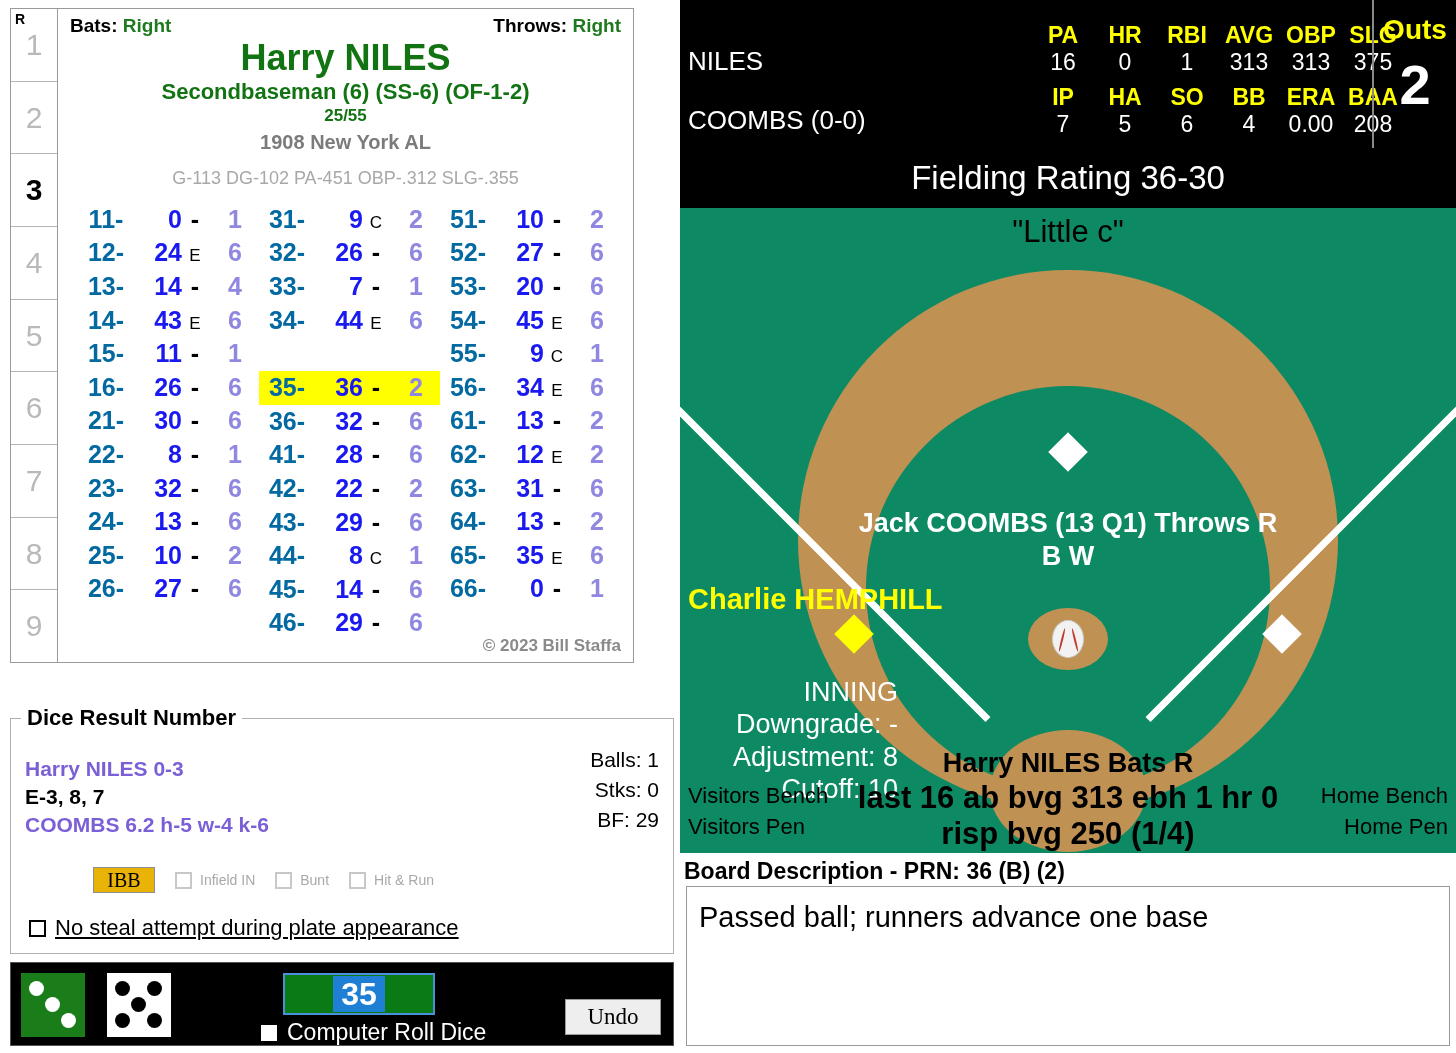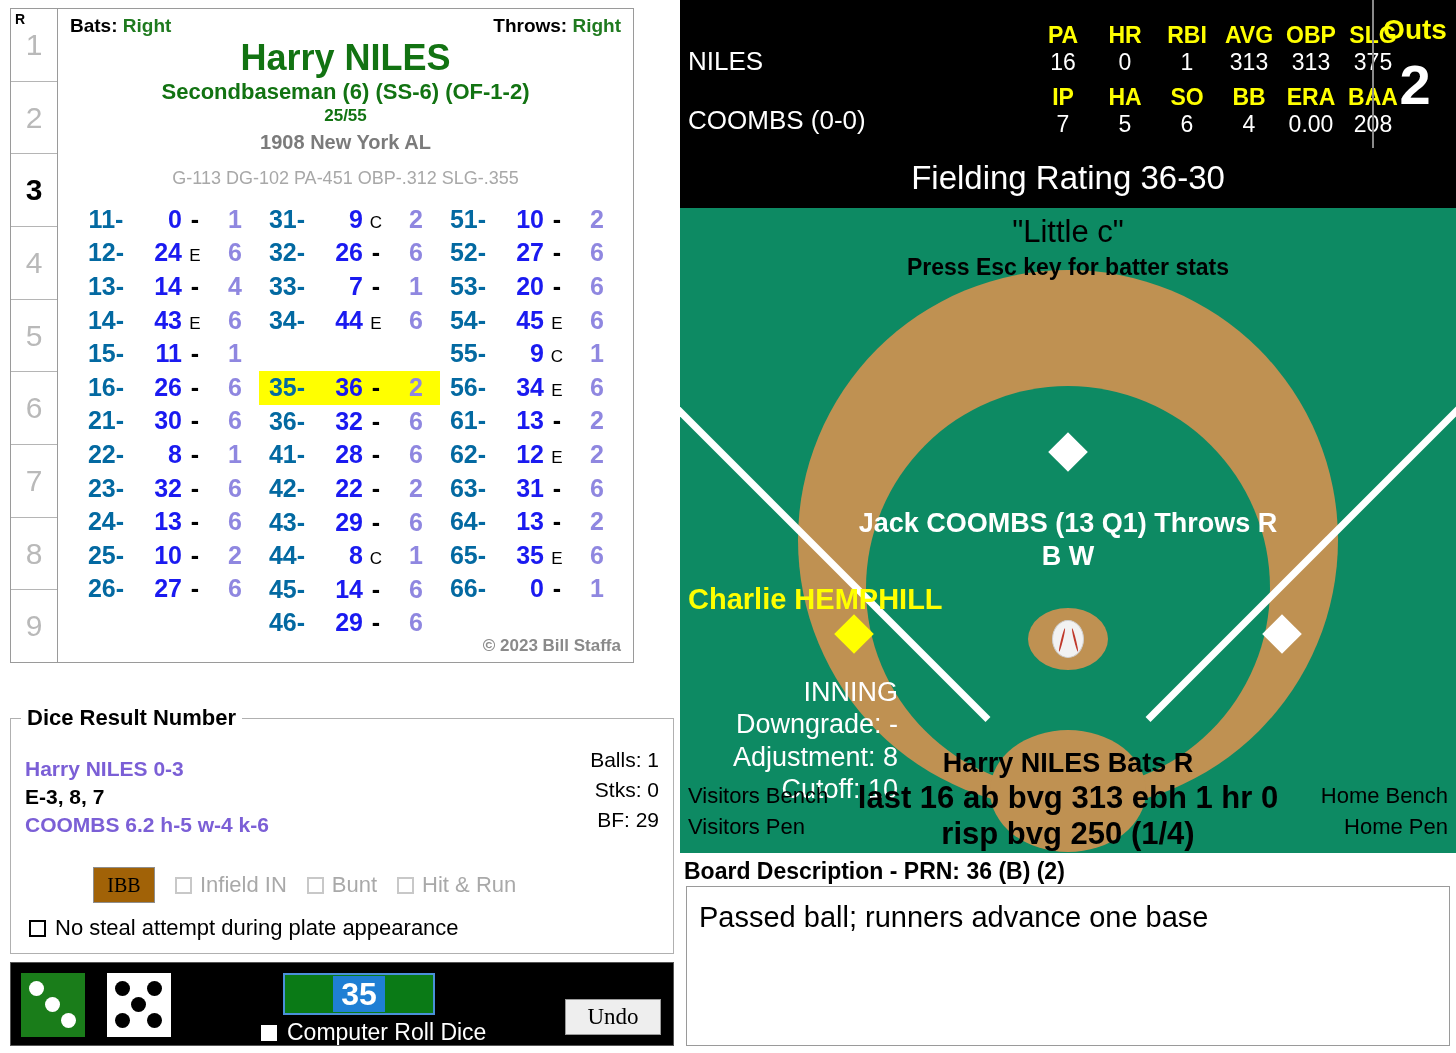--- a/index.html
+++ b/index.html
@@ -89,30 +89,30 @@
   .drn-purple { color: #7b5fd6; }
   .drn-black { color: #000; }
   #drn-counts {
     position: absolute; right: 14px; top: 26px;
     text-align: right; font-size: 21px; color: #000; line-height: 1.42;
   }
 
   #ctrl-row { position: absolute; left: 0; top: 148px; width: 100%;
               display: flex; align-items: center; gap: 20px; padding-left: 82px; }
   #ibb-btn {
-    width: 62px; height: 36px;
-    background: #a16207; border: 1px solid #8e8e8e;
+    width: 62px; height: 26px;
+    background: #eab308; border: 1px solid #8e8e8e;
     font-size: 20px; color: #000;
     display: flex; align-items: center; justify-content: center;
     font-family: "Liberation Serif", serif;
   }
-  .cb-item { display: flex; align-items: center; gap: 8px; font-size: 22px; color: #a9a9a9; }
+  .cb-item { display: flex; align-items: center; gap: 8px; font-size: 14px; color: #a9a9a9; }
   .cb-box { width: 17px; height: 17px; border: 2px solid #c8c8c8; background: #fff; }
   #nosteal-row { position: absolute; left: 18px; top: 196px;
-                 display: flex; align-items: center; gap: 9px; font-size: 22px; color: #000; }
+                 display: flex; align-items: center; gap: 9px; font-size: 22px; color: #000; text-decoration: underline; }
 
   
   #dice-bar {
     position: absolute; left: 10px; top: 962px;
     width: 664px; height: 84px;
     background: #000; border: 1px solid #555;
   }
   .die { position: absolute; top: 10px; width: 64px; height: 64px; }
   #die-green { left: 10px; background: #1a7d1a; }
   #die-white { left: 96px; background: #fff; }
@@ -636,21 +636,20 @@
       <div class="base" id="base-second"></div>
       <div class="base" id="base-first"></div>
       <div class="base" id="base-third"></div>
       <div id="mound"></div>
       <div id="ball">
         <div class="seam" id="seam1"></div>
         <div class="seam" id="seam2"></div>
       </div>
 
       <div id="little-c">"Little c"</div>
-      <div id="esc-hint">Press Esc key for batter stats</div>
       <div id="pitcher-line">Jack COOMBS (13 Q1) Throws R</div>
       <div id="pitcher-line2">B W</div>
       <div id="runner-third">Charlie HEMPHILL</div>
 
       <div id="inning-info">
         <div>INNING</div>
         <div>Downgrade: -</div>
         <div>Adjustment: 8</div>
         <div>Cutoff: 10</div>
       </div>

